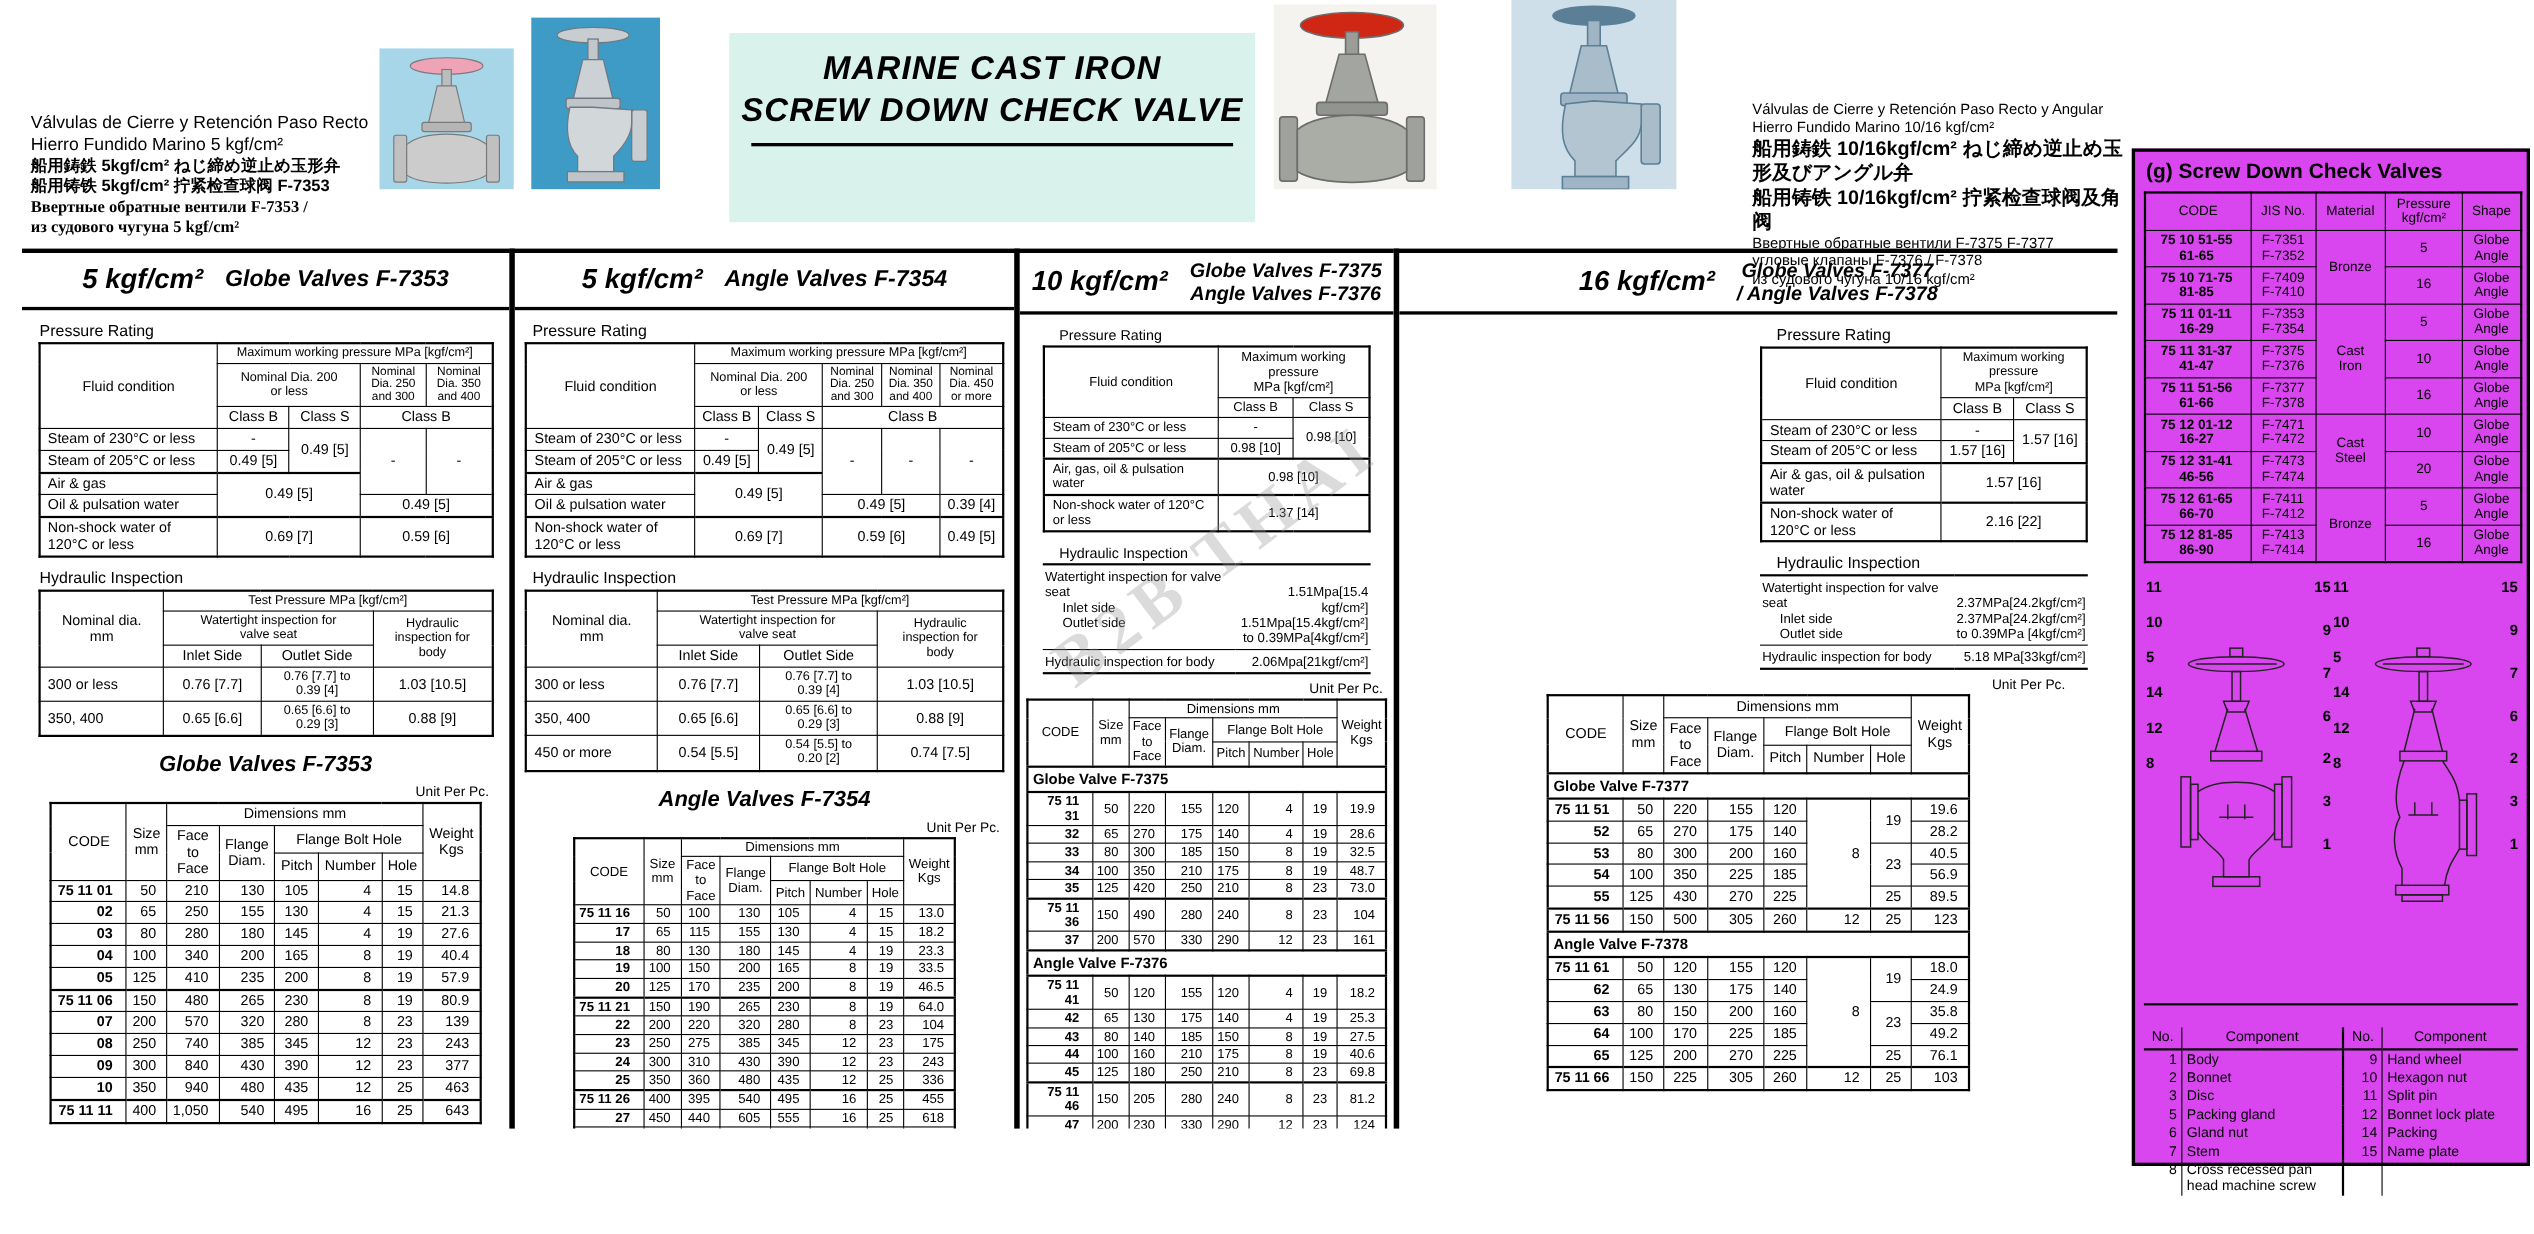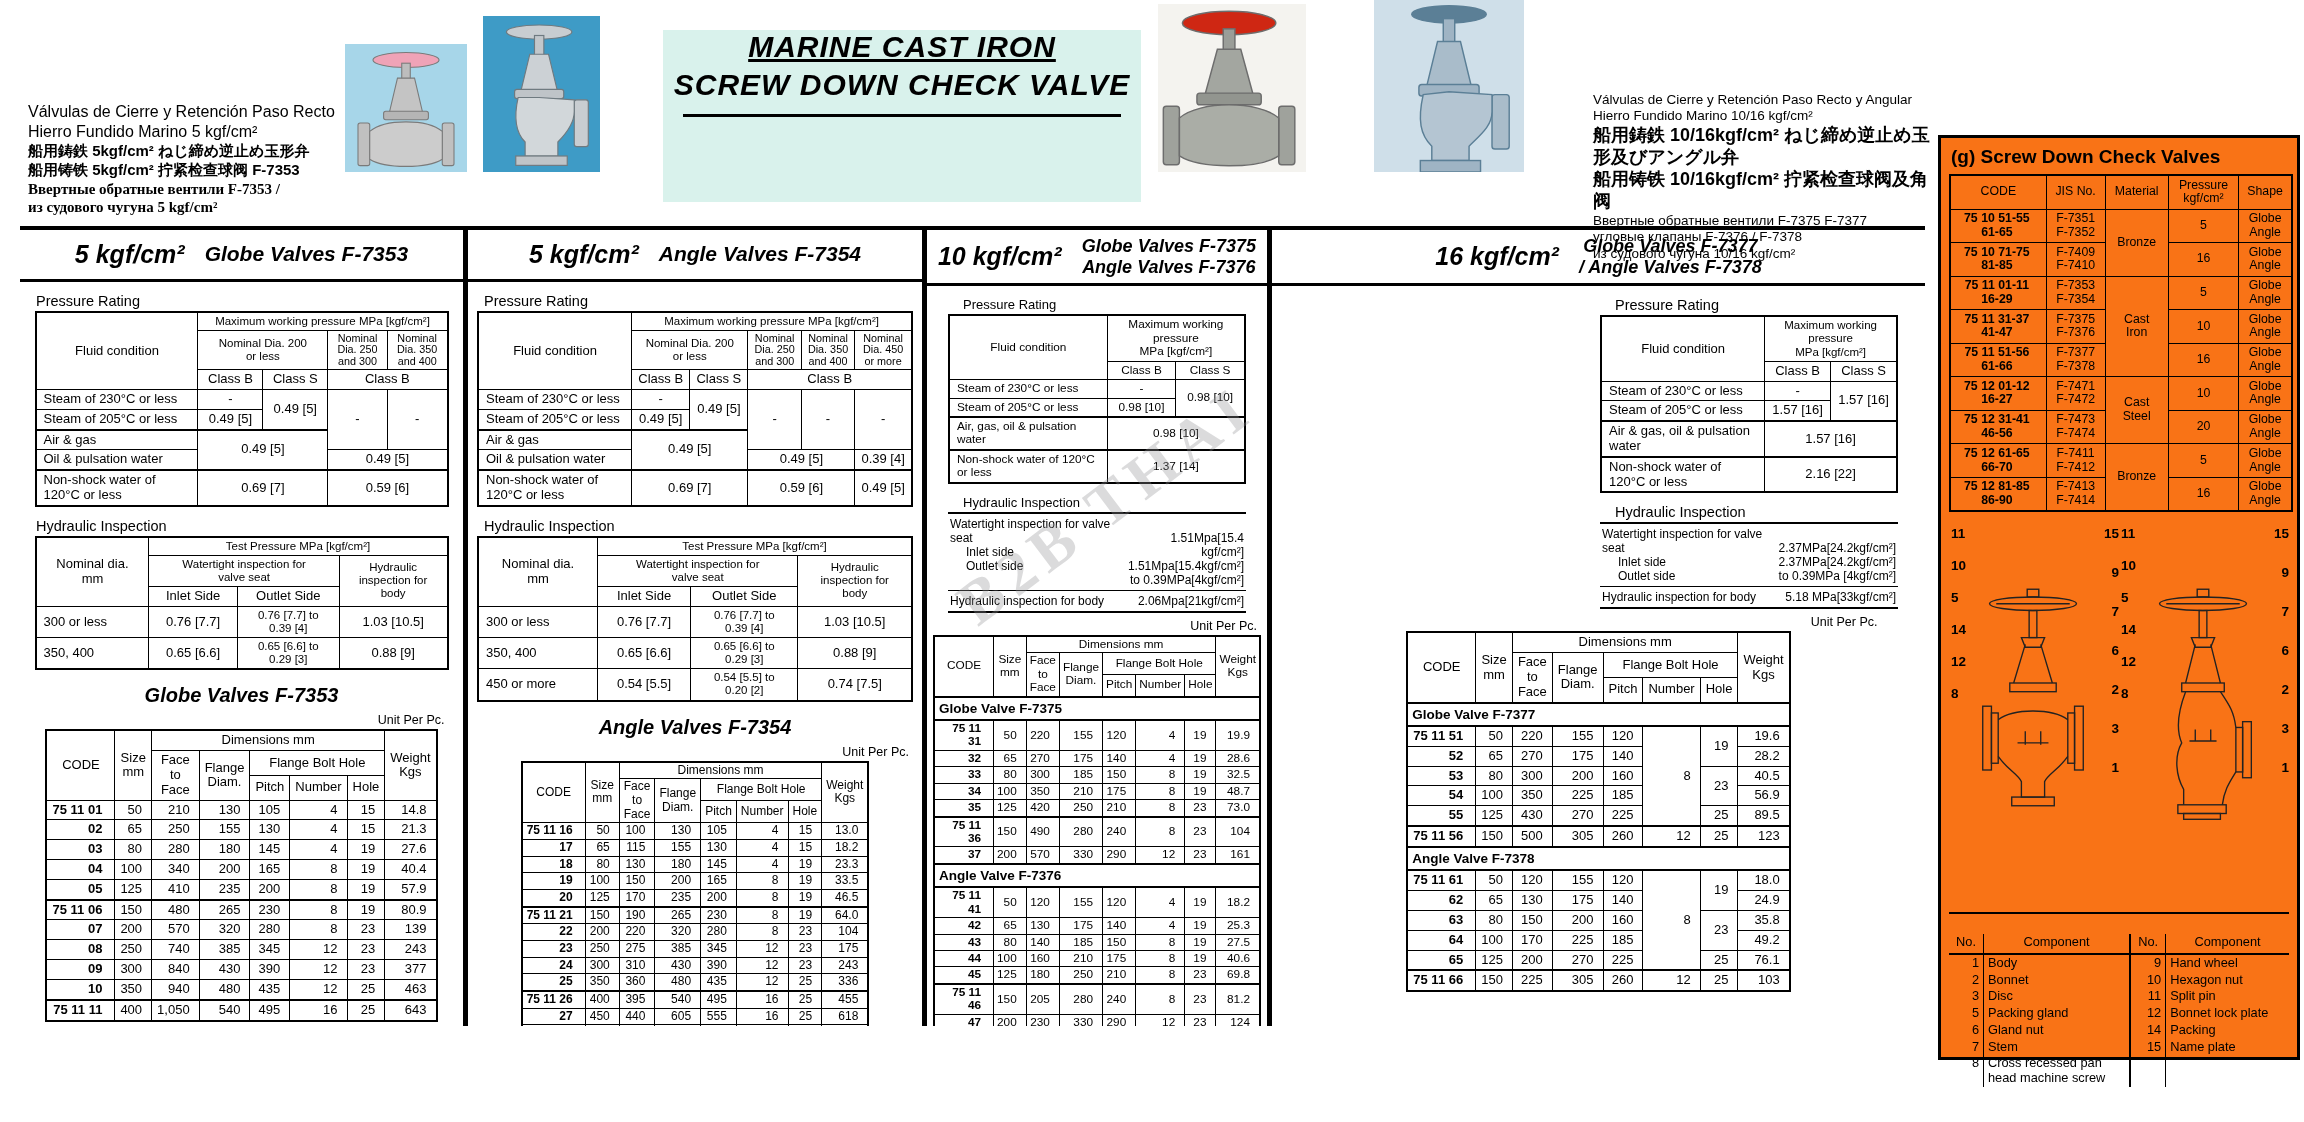--- a/index.html
+++ b/index.html
@@ -15,21 +15,21 @@
   .hdr-right .jp,.hdr-right .cn{font-size:18px;font-weight:bold;}
   .hdr-right .ru{font-size:13.5px;}
   .photo{position:absolute;}
   .photo svg{width:100%;height:100%;display:block;}
   .photoA{left:345px;top:44px;width:122px;height:128px;background:#a7d6e9;}
   .photoB{left:483px;top:16px;width:117px;height:156px;background:#3e9bc6;}
   .photoC{left:1158px;top:4px;width:148px;height:168px;background:#f4f3ef;}
   .photoD{left:1374px;top:0px;width:150px;height:172px;background:#cfdfe9;}
   .title-block{position:absolute;left:663px;top:30px;width:478px;height:172px;background:#d9f2ec;text-align:center;}
   .title-line{font-size:30px;font-weight:bold;font-style:italic;letter-spacing:1px;}
-  .title-line.l1{text-decoration:underline;}
+  .title-line.l1{padding-top:16px;}
   .title-line.l2{padding-top:4px;}
   .title-rule{border-top:3px solid #000;margin:12px 20px 0 20px;height:0;}
   .title-kr{font-size:25px;font-weight:bold;font-style:italic;letter-spacing:3px;padding-top:14px;}
   
   .panels{position:absolute;left:20px;top:226px;display:flex;}
   .panel{border-top:4px solid #000;height:800px;box-sizing:border-box;overflow:hidden;}
   .panel + .panel{border-left:5px solid #000;}
   .panel1{width:443px;}.panel2{width:459px;}.panel3{width:345px;}.panel4{width:658px;}
   .phead{display:flex;align-items:center;justify-content:center;gap:20px;min-height:52px;
          border-bottom:3px solid #000;box-sizing:border-box;padding:6px 4px;}
@@ -69,21 +69,21 @@
   .dim td.section{text-align:left !important;font-weight:bold;font-size:13.5px;border-left:none;border-right:none;
                   border-top:2.5px solid #000;border-bottom:2px solid #000;padding:3px 4px;}
   .hy34{border-top:2px solid #000;border-bottom:2px solid #000;width:298px;}
   .hy34 td{border:0;font-size:12px;text-align:left;padding:3px 2px;vertical-align:top;}
   .hy34 tr + tr td{border-top:1.6px solid #000;}
   .hy34 td.hyl div + div{padding-left:16px;}
   .hy34 td.hyv{text-align:right;}
   .hy34 td.hyv div{min-height:14px;}
   
   .side{position:absolute;left:1938px;top:135px;width:362px;height:925px;border:3px solid #000;
-        box-sizing:border-box;padding:6px 8px;background:#f97316;}
+        box-sizing:border-box;padding:6px 8px;background:#d946ef;}
   .side-title{font-size:19px;font-weight:bold;margin:2px 0 6px 2px;}
   .codes{width:344px;}
   .codes td{font-size:12.3px;padding:2.5px 2px;line-height:1.12;}
   .codes td.cd{text-align:center;padding-right:5px;font-weight:bold;}
   .diagrams{display:flex;justify-content:space-between;margin-top:8px;height:388px;}
   .diag{position:relative;width:170px;height:386px;}
   .diag svg{position:absolute;left:26px;top:4px;width:116px;height:376px;}
   .co-col{position:absolute;top:6px;display:flex;flex-direction:column;font-size:13.5px;font-weight:bold;}
   .co-left{left:2px;gap:17px;}
   .co-right{right:0px;gap:24px;text-align:right;}

